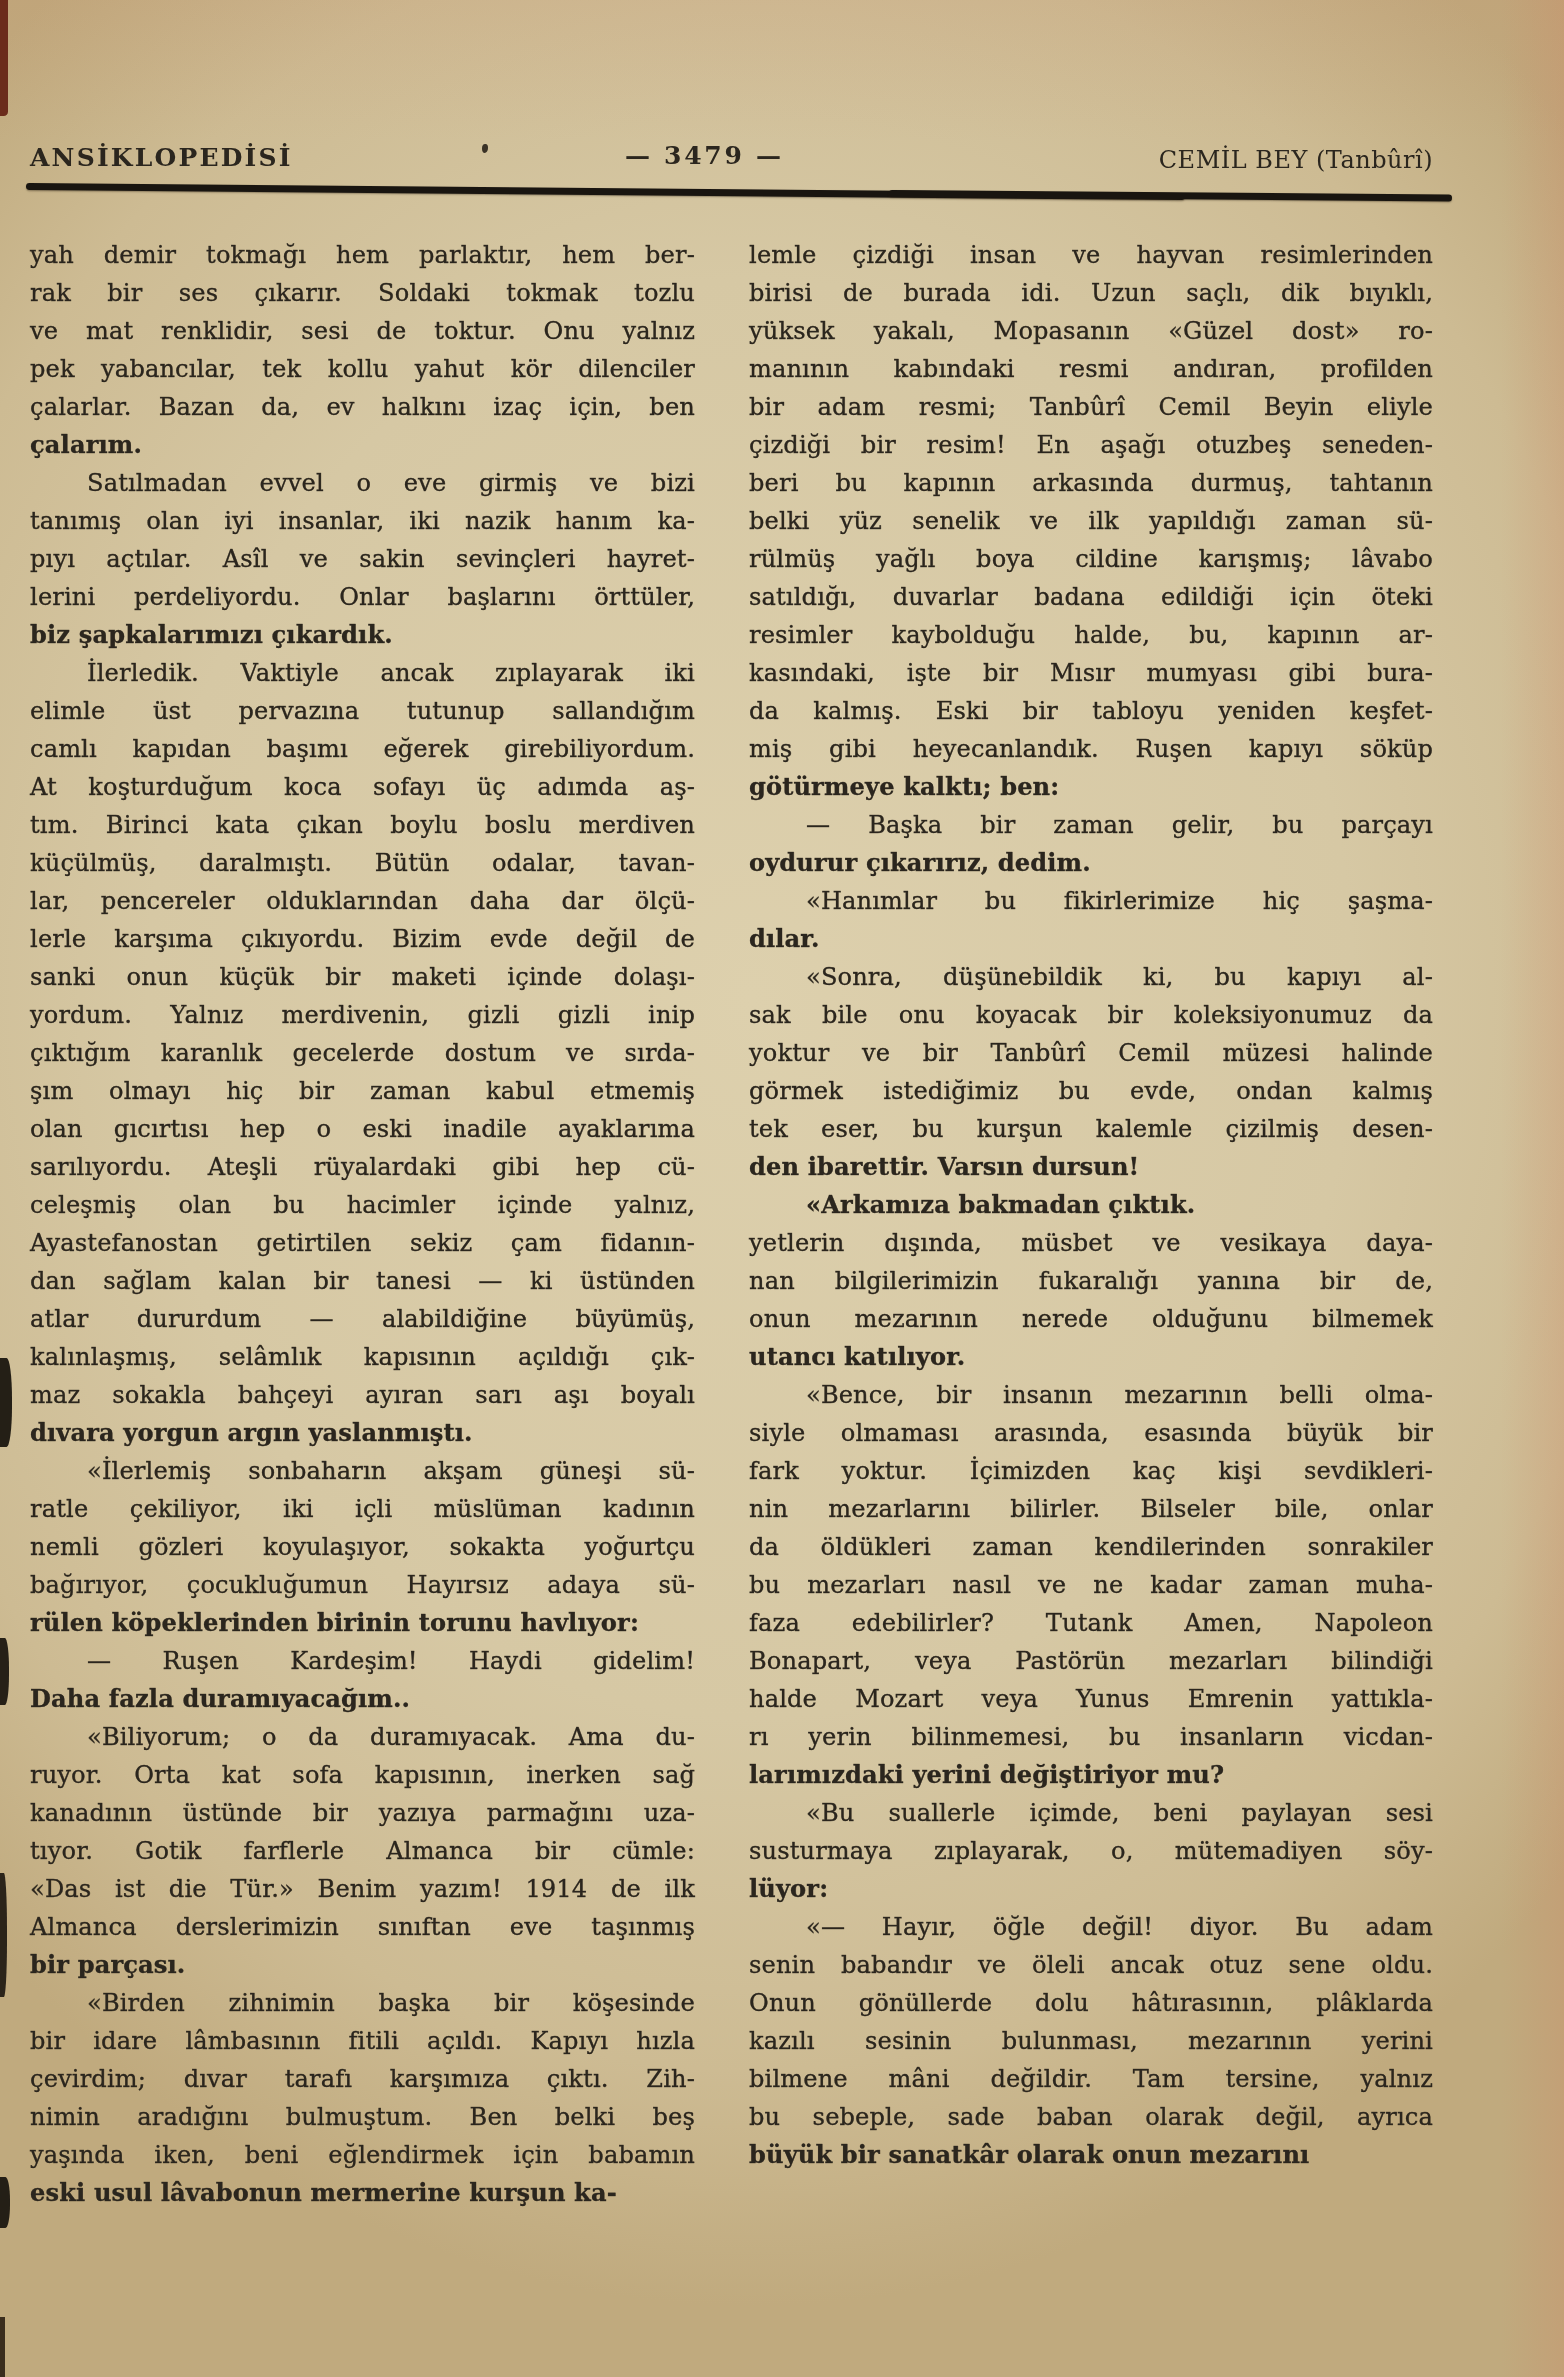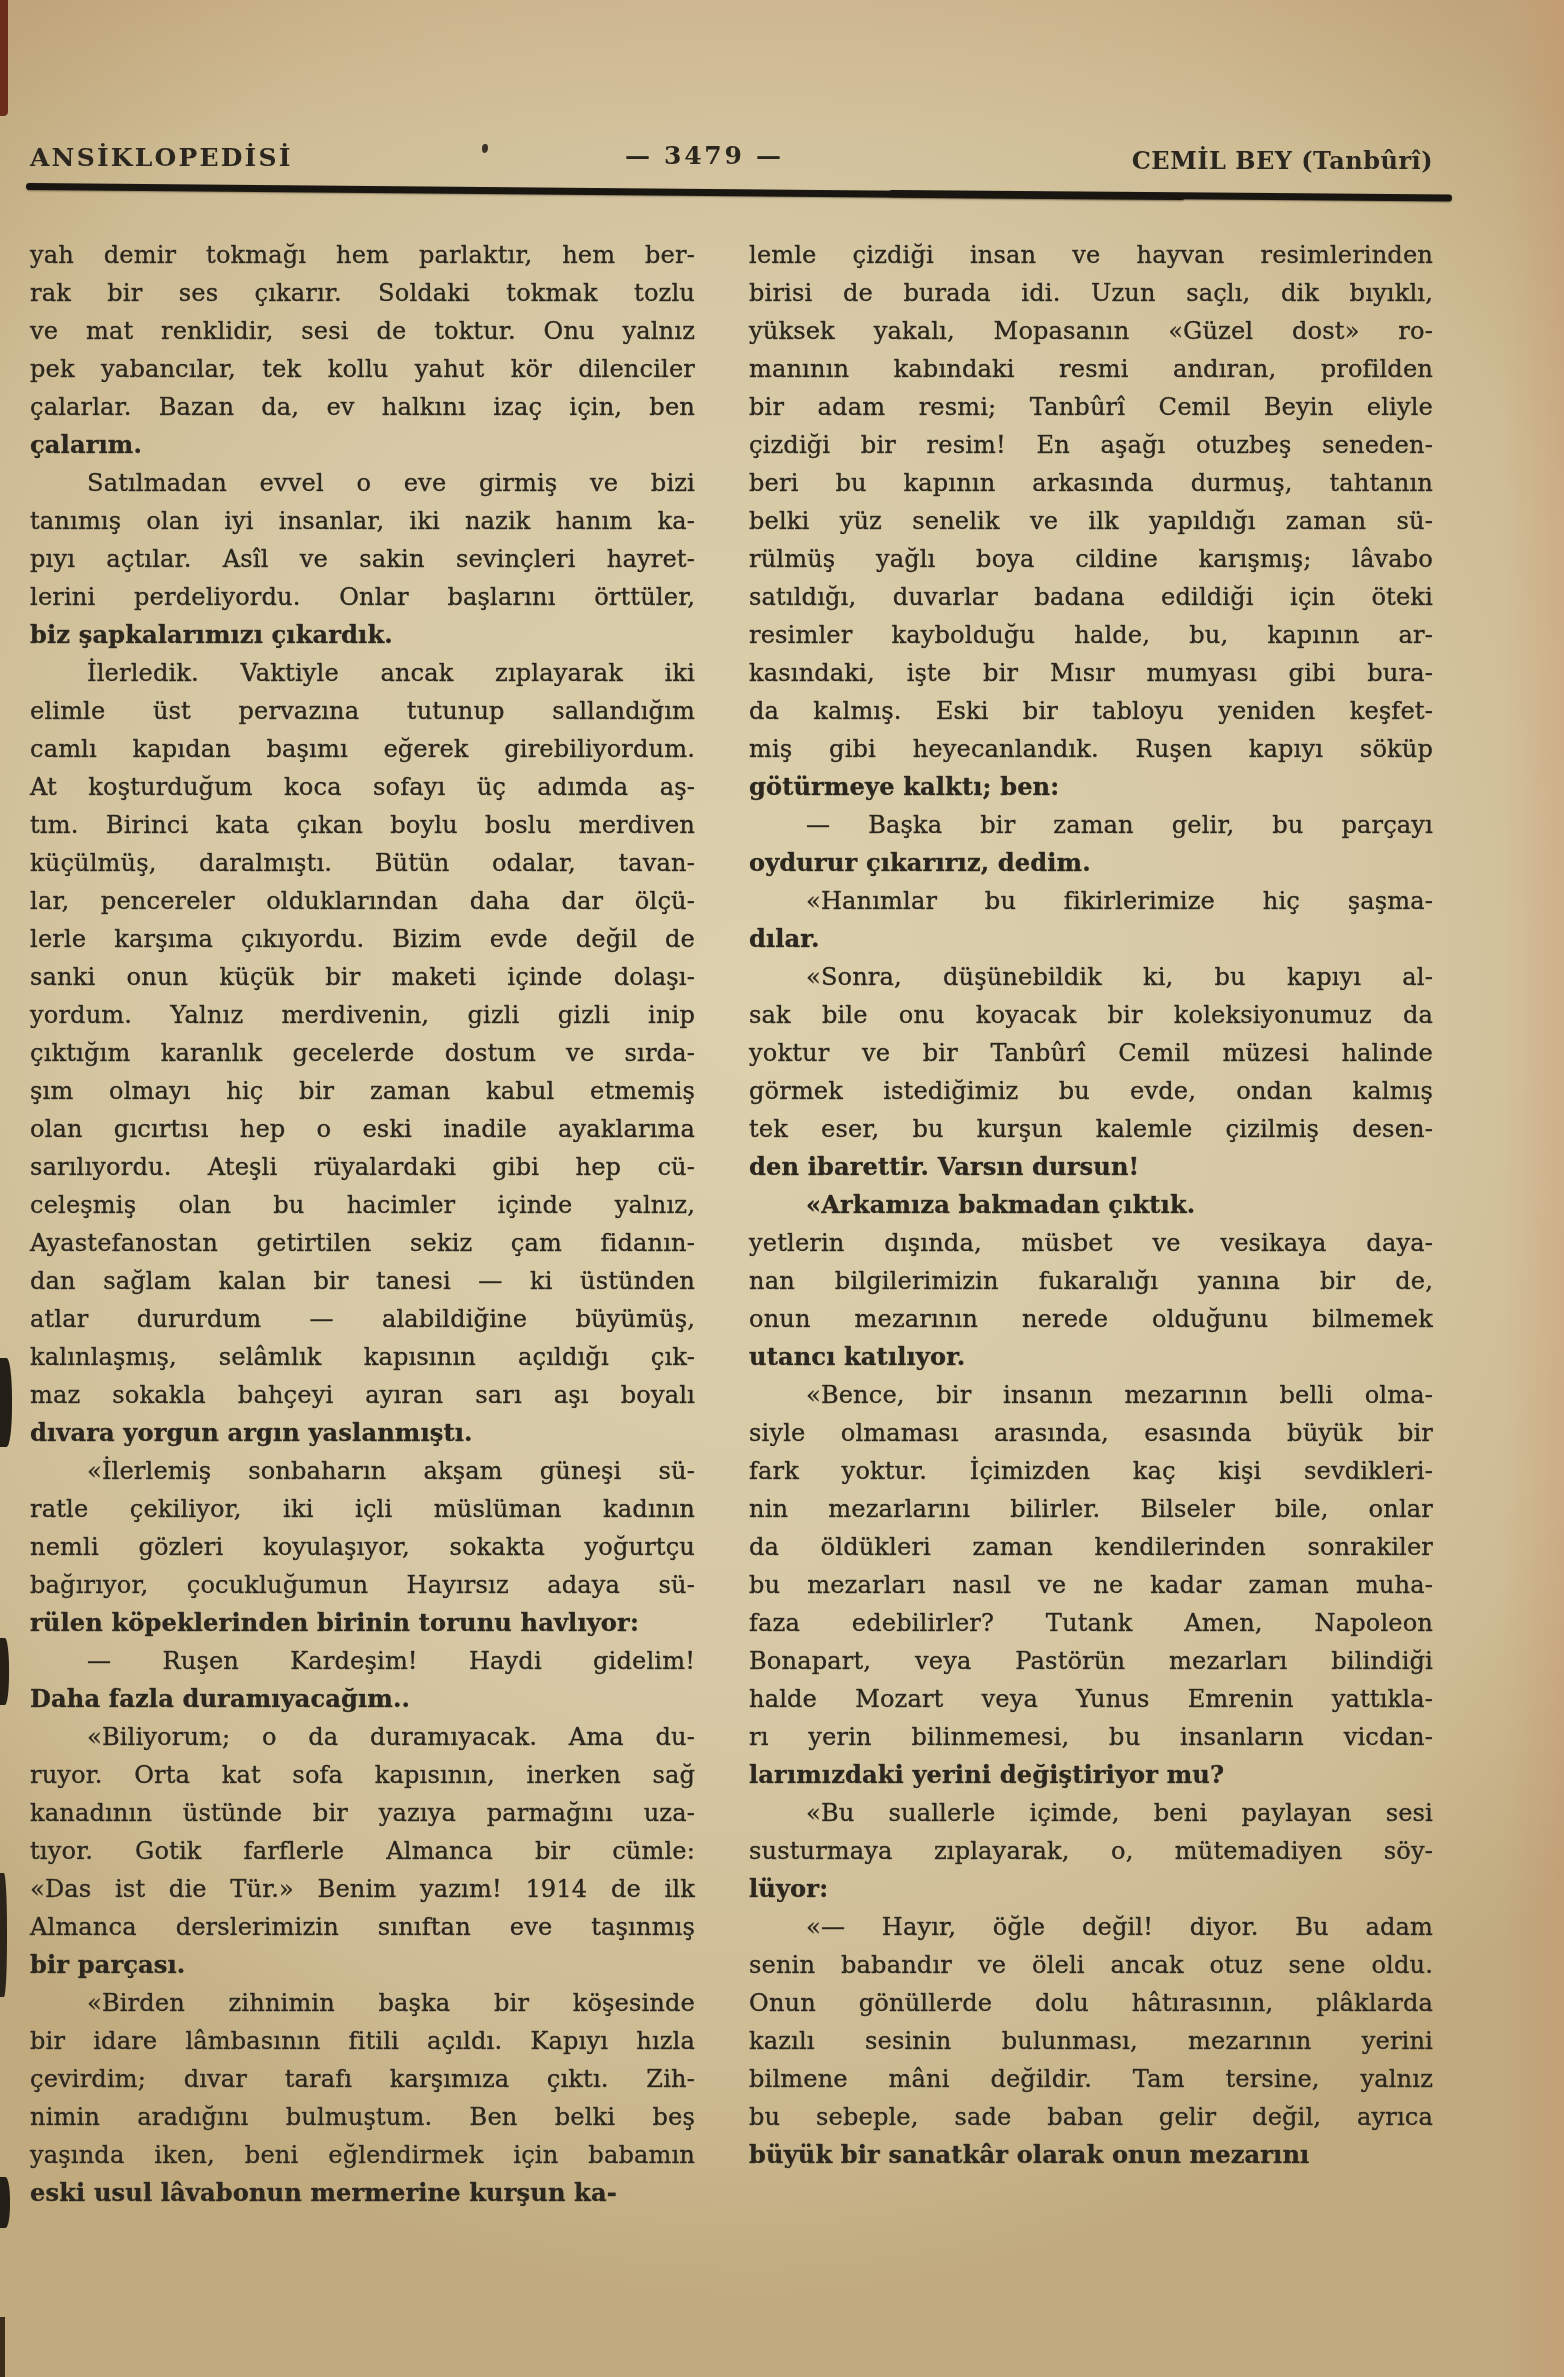--- a/index.html
+++ b/index.html
@@ -11,21 +11,21 @@
     color:#2b261e;
     background:
       linear-gradient(to left, rgba(205,125,92,0.22), rgba(205,125,92,0) 4%),
       linear-gradient(to bottom, rgba(196,120,88,0.10), rgba(196,120,88,0) 6%),
       radial-gradient(ellipse 70% 55% at 48% 42%, #ddd0ad 0%, #d6c8a4 55%, #cdbb93 82%, #c0aa7e 100%);
   }
   
   .header { position:absolute; left:30px; right:131px; top:139px; height:43px; }
   .header-left  { position:absolute; left:0; top:4.3px; font-weight:bold; font-size:25px; letter-spacing:2.2px; }
   .header-center{ position:absolute; left:595px; width:226px; top:2.2px; text-align:left; font-weight:bold; font-size:25px; letter-spacing:2.7px; }
-  .header-right { position:absolute; right:0; top:6.5px; font-weight:bold; font-size:24px; letter-spacing:0.5px; }
+  .header-right { position:absolute; right:0; top:6.5px; font-weight:normal; font-size:24px; letter-spacing:0.5px; }
   .rule {
     position:absolute; left:26px; top:183px; width:1159px; height:7px;
     background:#191510; border-radius:3.8px;
     transform:rotate(0.50deg); transform-origin:left center;
     box-shadow:0 1.1px 1.6px rgba(40,30,15,0.35);
   }
   .rule2 {
     position:absolute; left:889px; top:190px; width:563px; height:6.5px;
     background:#191510; border-radius:3.2px;
     transform:rotate(0.45deg); transform-origin:left center;
@@ -206,20 +206,20 @@
           <div class="line indent">«Bu suallerle içimde, beni paylayan sesi</div>
           <div class="line">susturmaya zıplayarak, o, mütemadiyen söy-</div>
           <div class="line last">lüyor:</div>
         </div>
       <div class="para">
           <div class="line indent">«— Hayır, öğle değil! diyor. Bu adam</div>
           <div class="line">senin babandır ve öleli ancak otuz sene oldu.</div>
           <div class="line">Onun gönüllerde dolu hâtırasının, plâklarda</div>
           <div class="line">kazılı sesinin bulunması, mezarının yerini</div>
           <div class="line">bilmene mâni değildir. Tam tersine, yalnız</div>
-          <div class="line">bu sebeple, sade baban gelir değil, ayrıca</div>
+          <div class="line">bu sebeple, sade baban olarak değil, ayrıca</div>
           <div class="line last">büyük bir sanatkâr olarak onun mezarını</div>
         </div>
     </section>
   </main>
 
 </div>
 
 
 </body></html>

